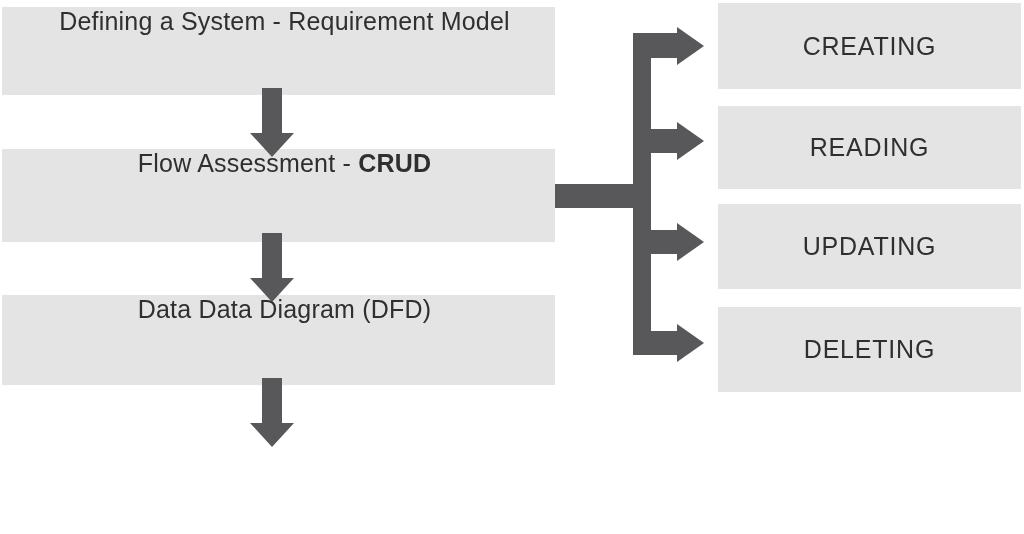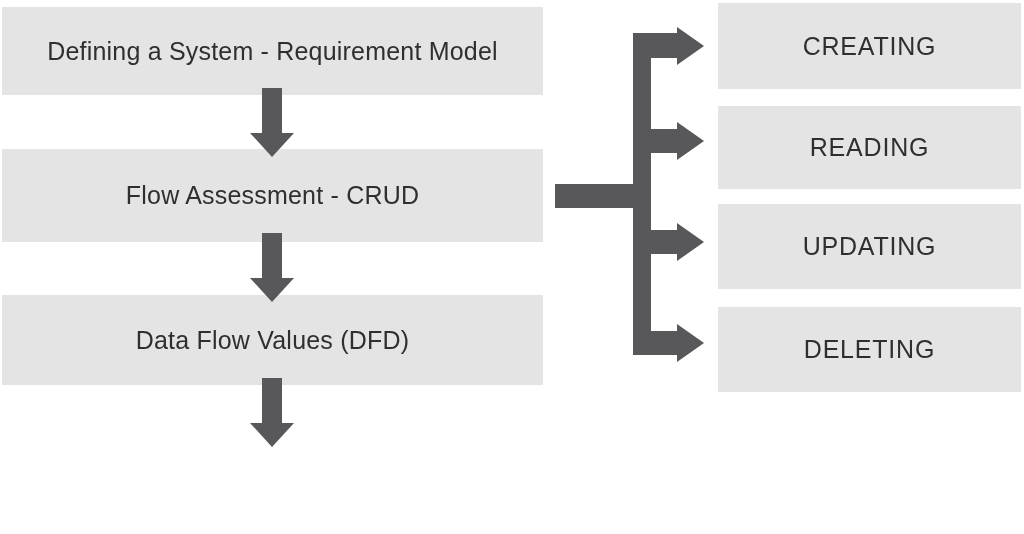--- a/index.html
+++ b/index.html
@@ -15,27 +15,28 @@
     background: var(--bg, #ffffff);
     overflow: hidden;
   }
   
   .flow-box {
     position: absolute;
     left: 2px;
     width: 541px;
     background: var(--box-fill, #e4e4e4);
     display: flex;
-    align-items: center;
+    align-items: flex-start;
     justify-content: center;
     color: var(--text-color, #2f2f2f);
     font-size: 25px;
     letter-spacing: 0.2px;
+    padding-left: 12px;
   }
-  .flow-box .bold-part { font-weight: 400; }
+  .flow-box .bold-part { font-weight: 700; }
   
   .crud-box {
     position: absolute;
     left: 718px;
     width: 303px;
     background: var(--box-fill, #e4e4e4);
     display: flex;
     align-items: center;
     justify-content: center;
     color: var(--text-color, #2f2f2f);
@@ -66,21 +67,21 @@
 
   <div class="flow-box" style="top:7px;height:88px">
     <span><span>Defining a System - Requirement Model</span><span class="bold-part"></span></span>
   </div>
 
   <div class="flow-box" style="top:149px;height:93px">
     <span><span>Flow Assessment - </span><span class="bold-part">CRUD</span></span>
   </div>
 
   <div class="flow-box" style="top:295px;height:90px">
-    <span><span>Data Flow Values (DFD)</span><span class="bold-part"></span></span>
+    <span><span>Data Data Diagram (DFD)</span><span class="bold-part"></span></span>
   </div>
 
 
   <svg class="down-arrow" style="top:88px" viewBox="0 0 44 69" aria-hidden="true">
     <polygon points="12,0 32,0 32,45 44,45 22,69 0,45 12,45" fill="currentColor"></polygon>
   </svg>
   <svg class="down-arrow" style="top:233px" viewBox="0 0 44 69" aria-hidden="true">
     <polygon points="12,0 32,0 32,45 44,45 22,69 0,45 12,45" fill="currentColor"></polygon>
   </svg>
   <svg class="down-arrow" style="top:378px" viewBox="0 0 44 69" aria-hidden="true">

